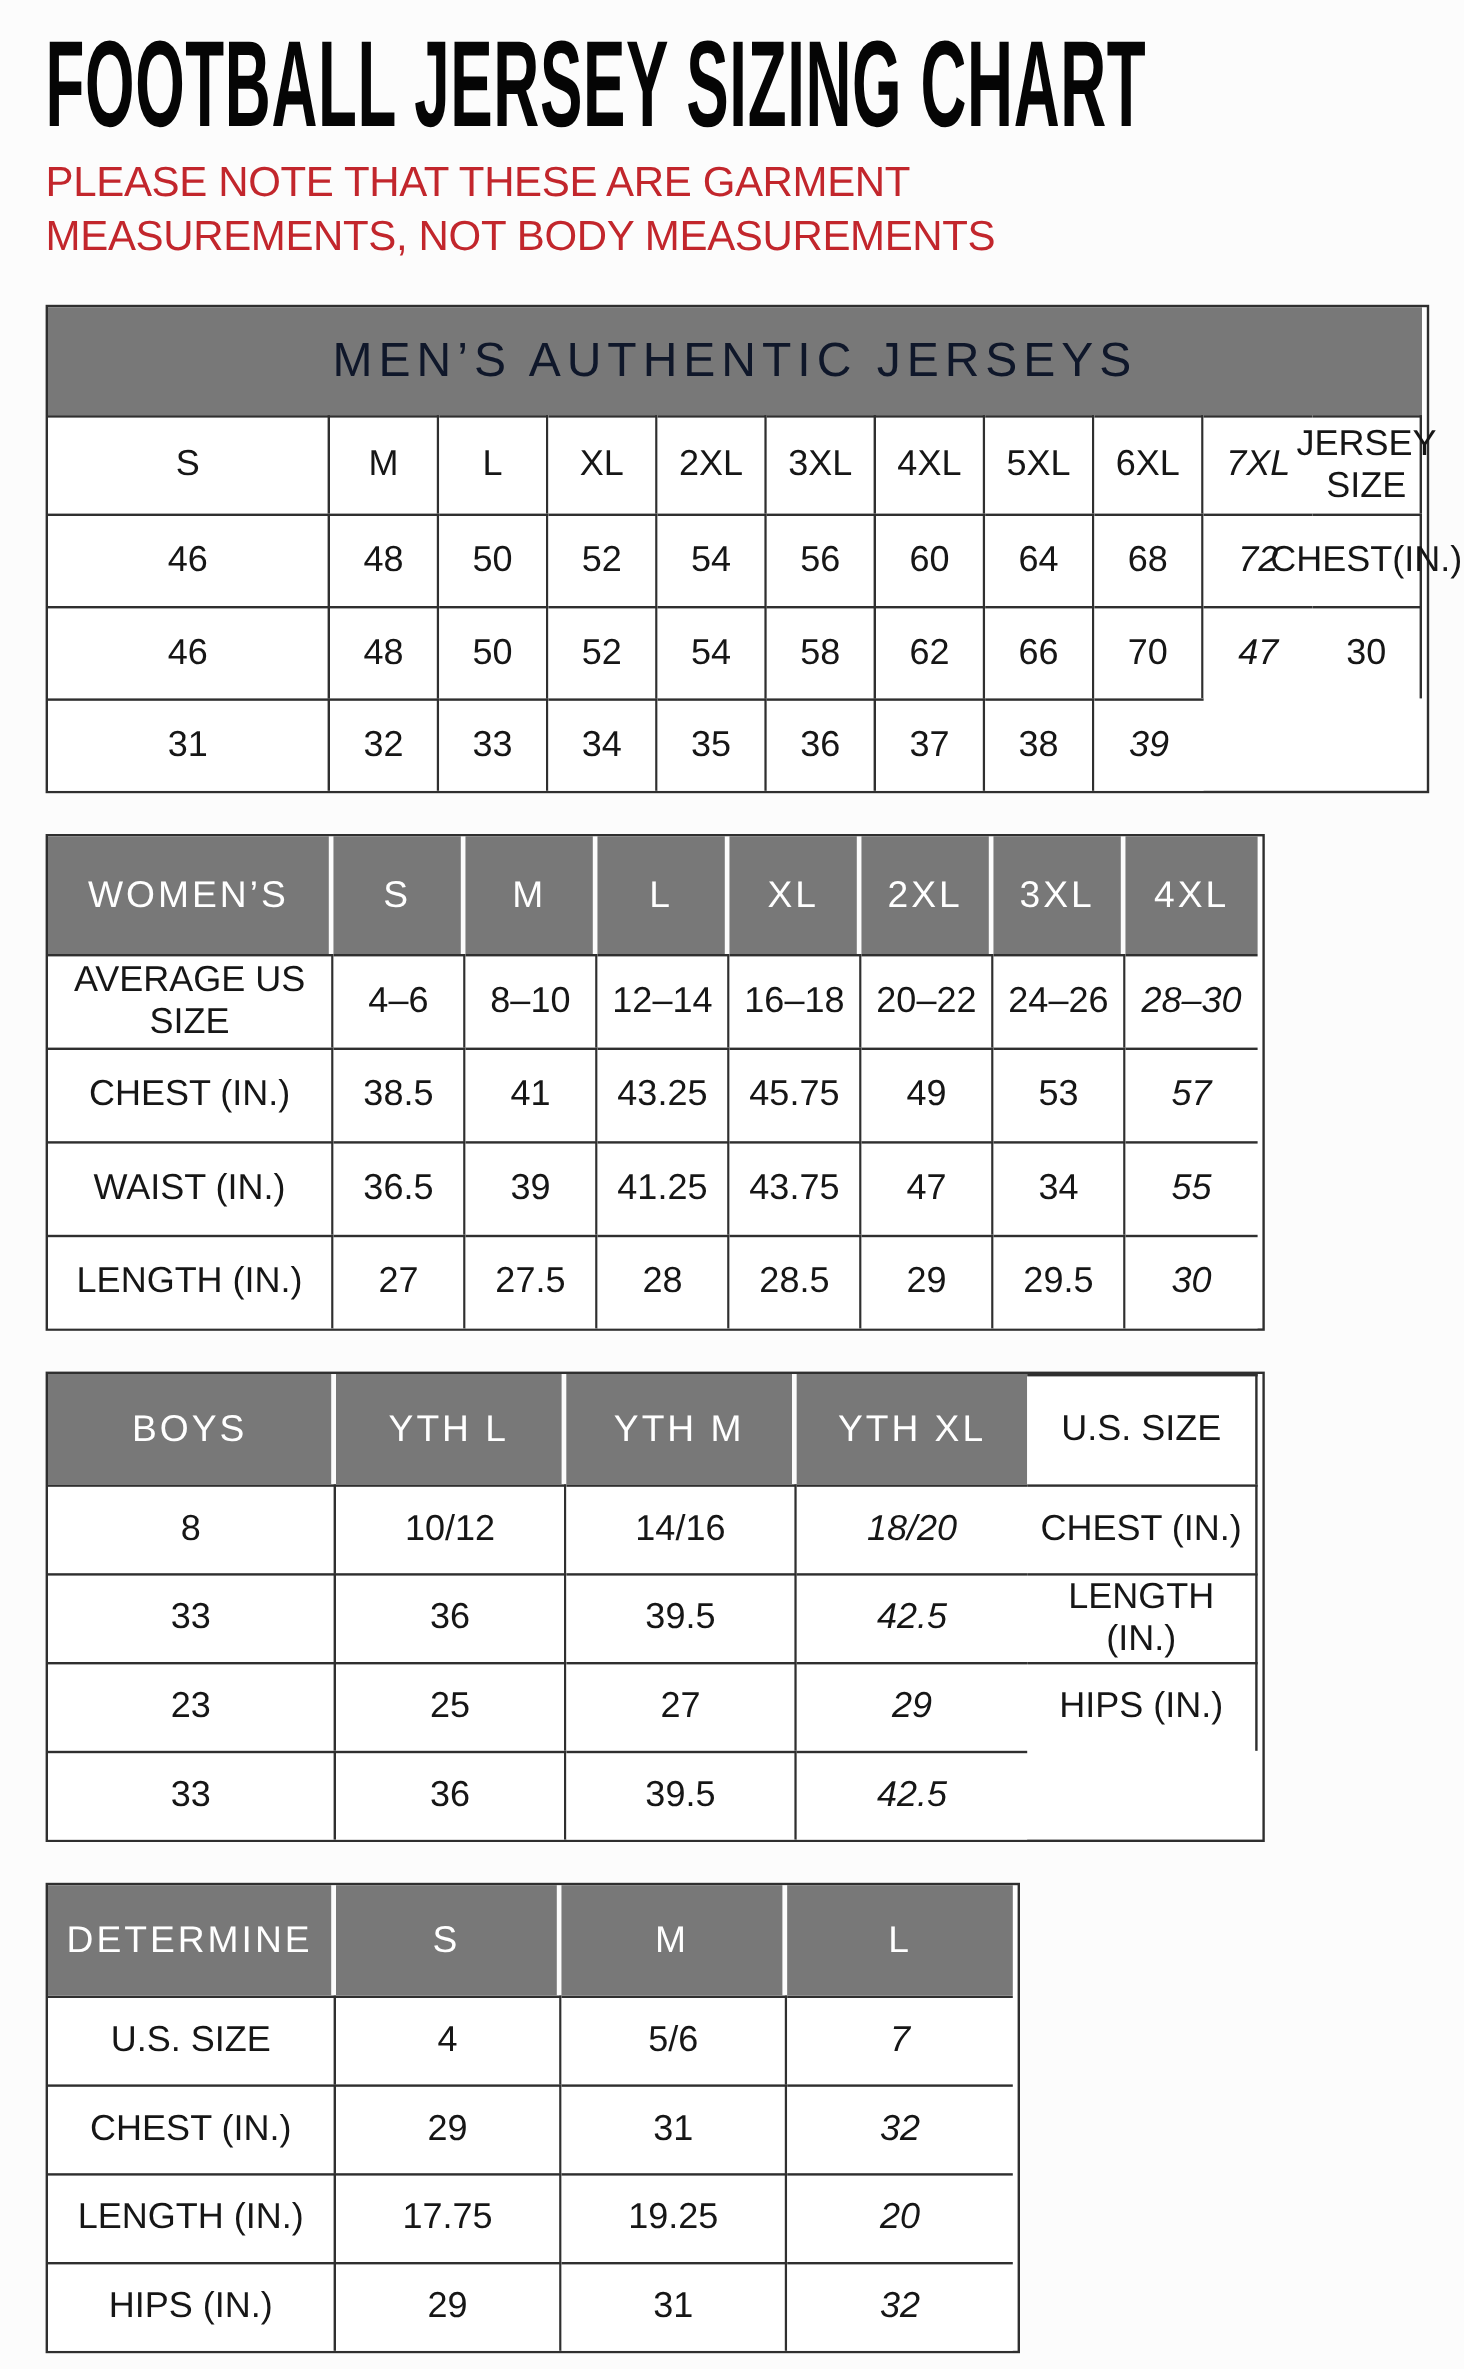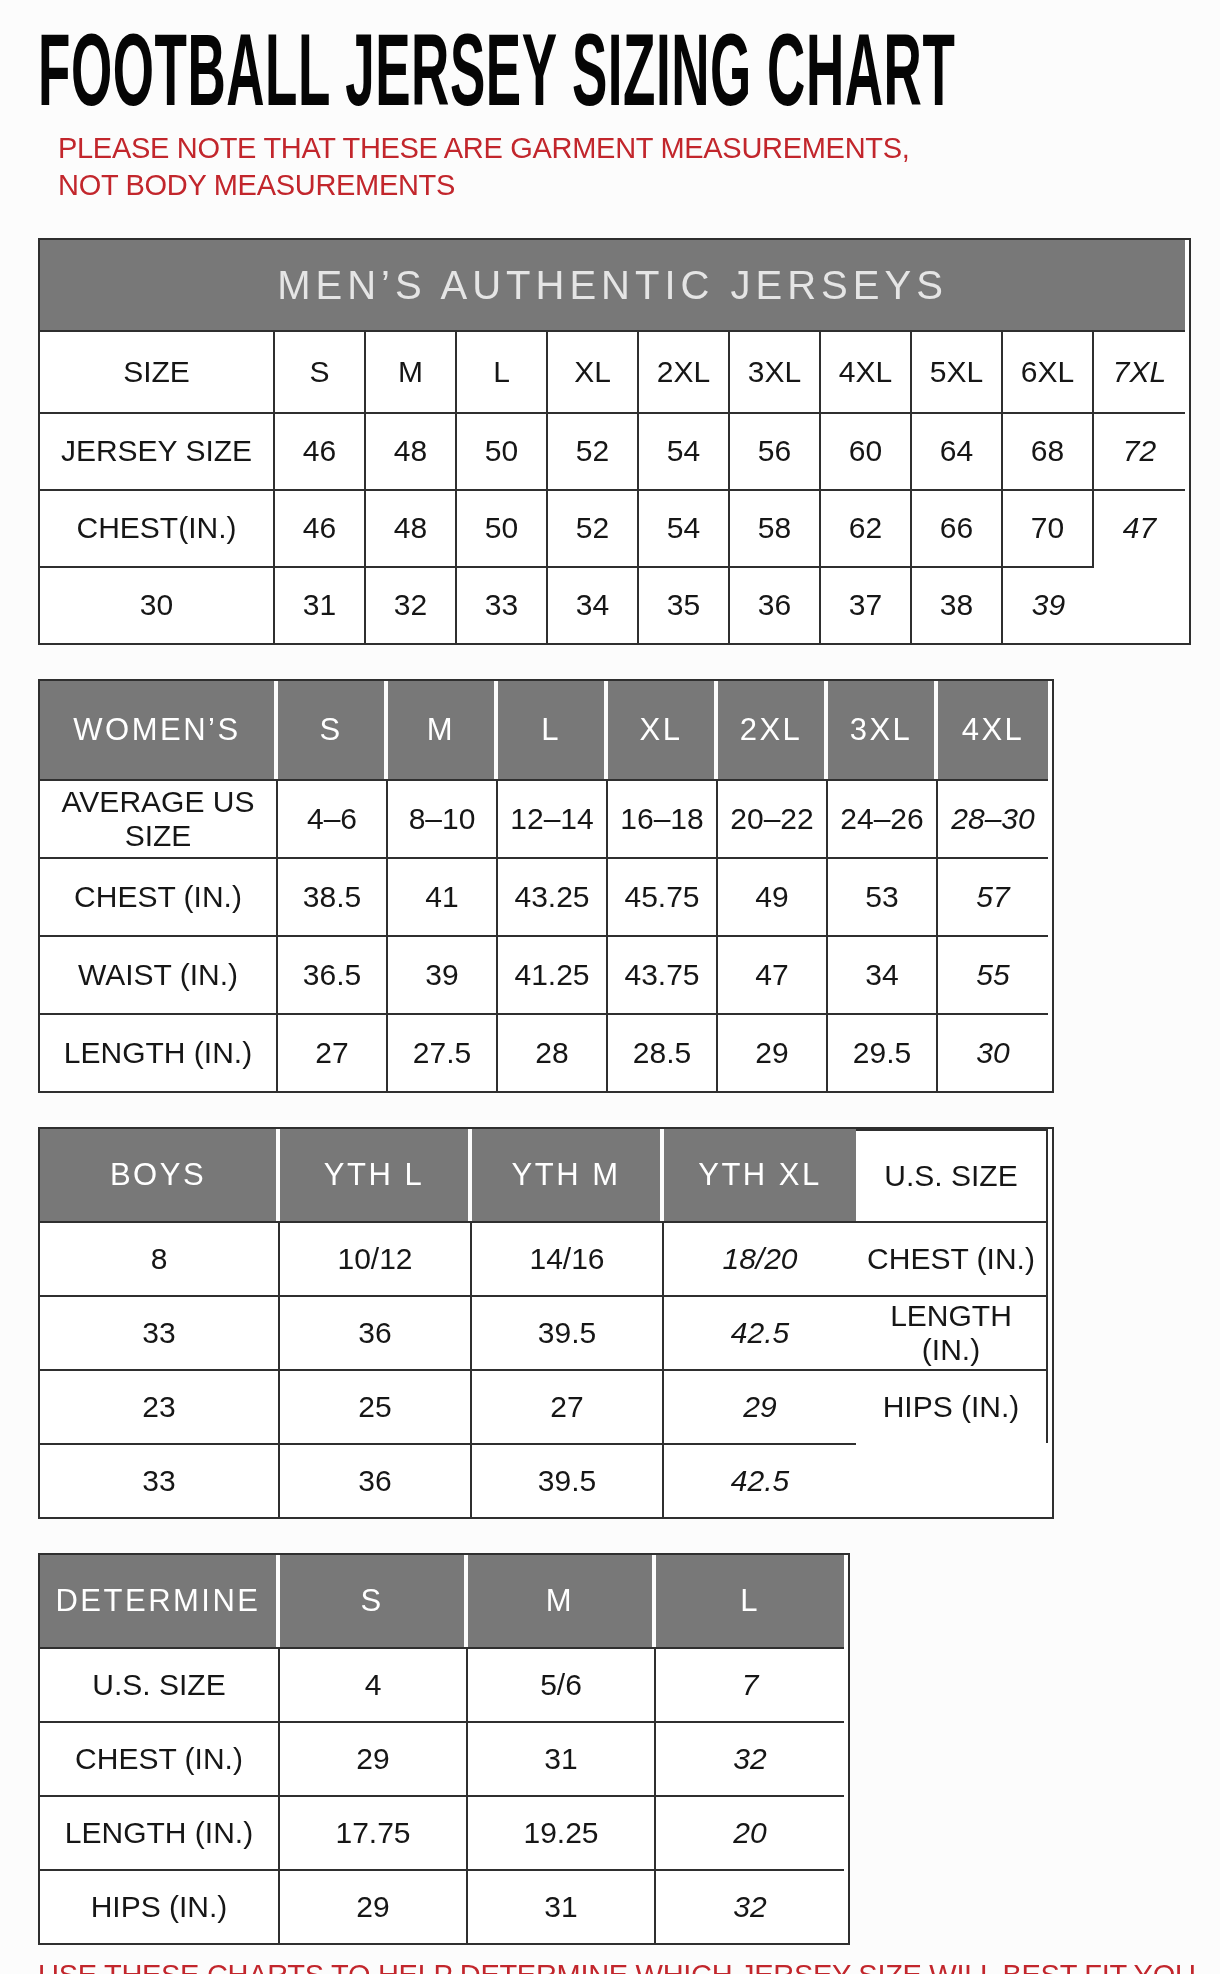--- a/index.html
+++ b/index.html
@@ -31,44 +31,43 @@
     transform-origin: left center;
     font-size: 102px;
     font-weight: 700;
     letter-spacing: 1px;
     color: #050505;
   }
   
   .note {
     margin-top: 12px;
     max-width: 880px;
-    font-size: 29px;
+    font-size: 35px;
     line-height: 1.28;
     letter-spacing: -0.3px;
     color: var(--accent, #c2262c);
-    margin-left: 20px;
   }
   .footer-note {
     margin-top: 14px;
     font-size: 29px;
     letter-spacing: -0.3px;
     color: var(--accent, #c2262c);
     white-space: nowrap;
   }
   
   .sizing-table {
     display: grid;
     border: 2px solid var(--border, #2f2f2f);
     background: #ffffff;
     margin-top: 34px;
   }
   .t-banner {
     grid-column: 1 / -1;
     background: var(--gray, #787878);
-    color: #e5e5e5;
+    color: #0f172a;
     display: flex;
     align-items: center;
     justify-content: center;
     font-size: 40px;
     letter-spacing: 5px;
   }
   .hcell {
     background: var(--gray, #787878);
     color: #ffffff;
     display: flex;
@@ -123,21 +122,20 @@
 <div class="page">
 
   <h1 class="title">
     <span class="title-squeeze">FOOTBALL JERSEY SIZING CHART</span>
   </h1>
 
   <div class="note">PLEASE NOTE THAT THESE ARE GARMENT MEASUREMENTS, NOT BODY MEASUREMENTS</div>
 
   <div class="sizing-table tbl-mens">
       <div class="t-banner">MEN’S AUTHENTIC JERSEYS</div>
-      <div class="cell label">SIZE</div>
       <div class="cell">S</div>
       <div class="cell">M</div>
       <div class="cell">L</div>
       <div class="cell">XL</div>
       <div class="cell">2XL</div>
       <div class="cell">3XL</div>
       <div class="cell">4XL</div>
       <div class="cell">5XL</div>
       <div class="cell">6XL</div>
       <div class="cell last">7XL</div>

